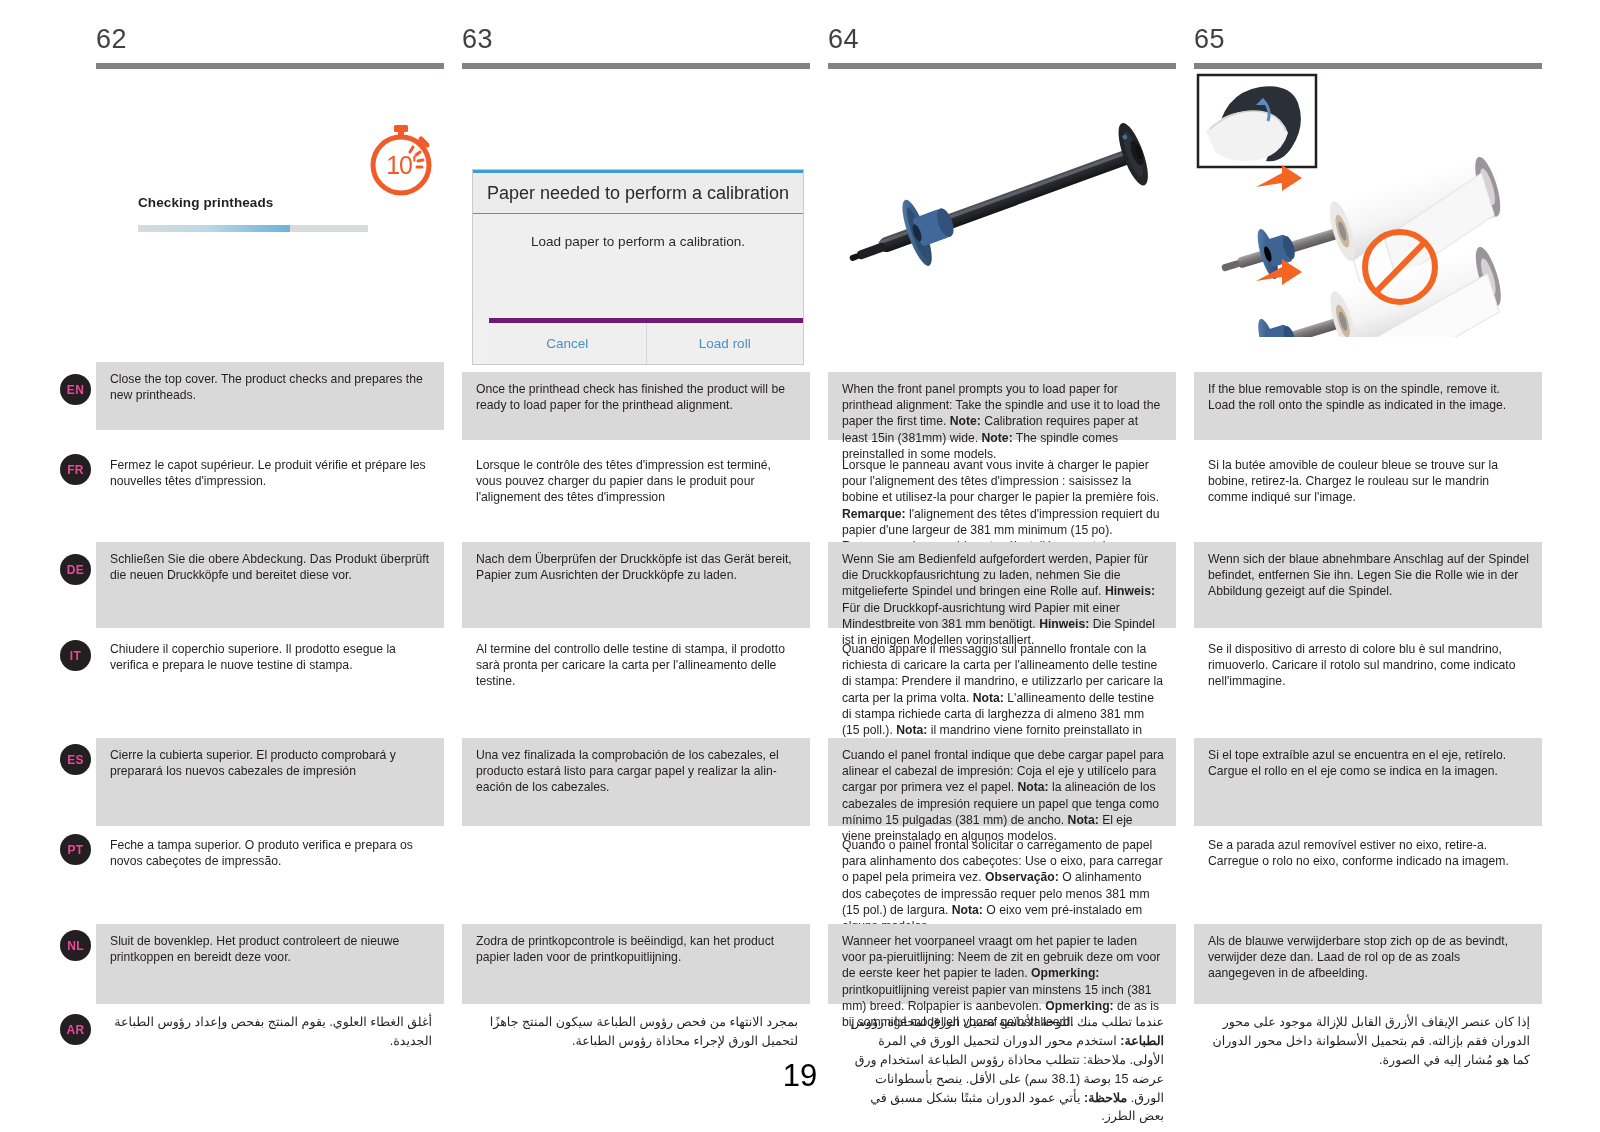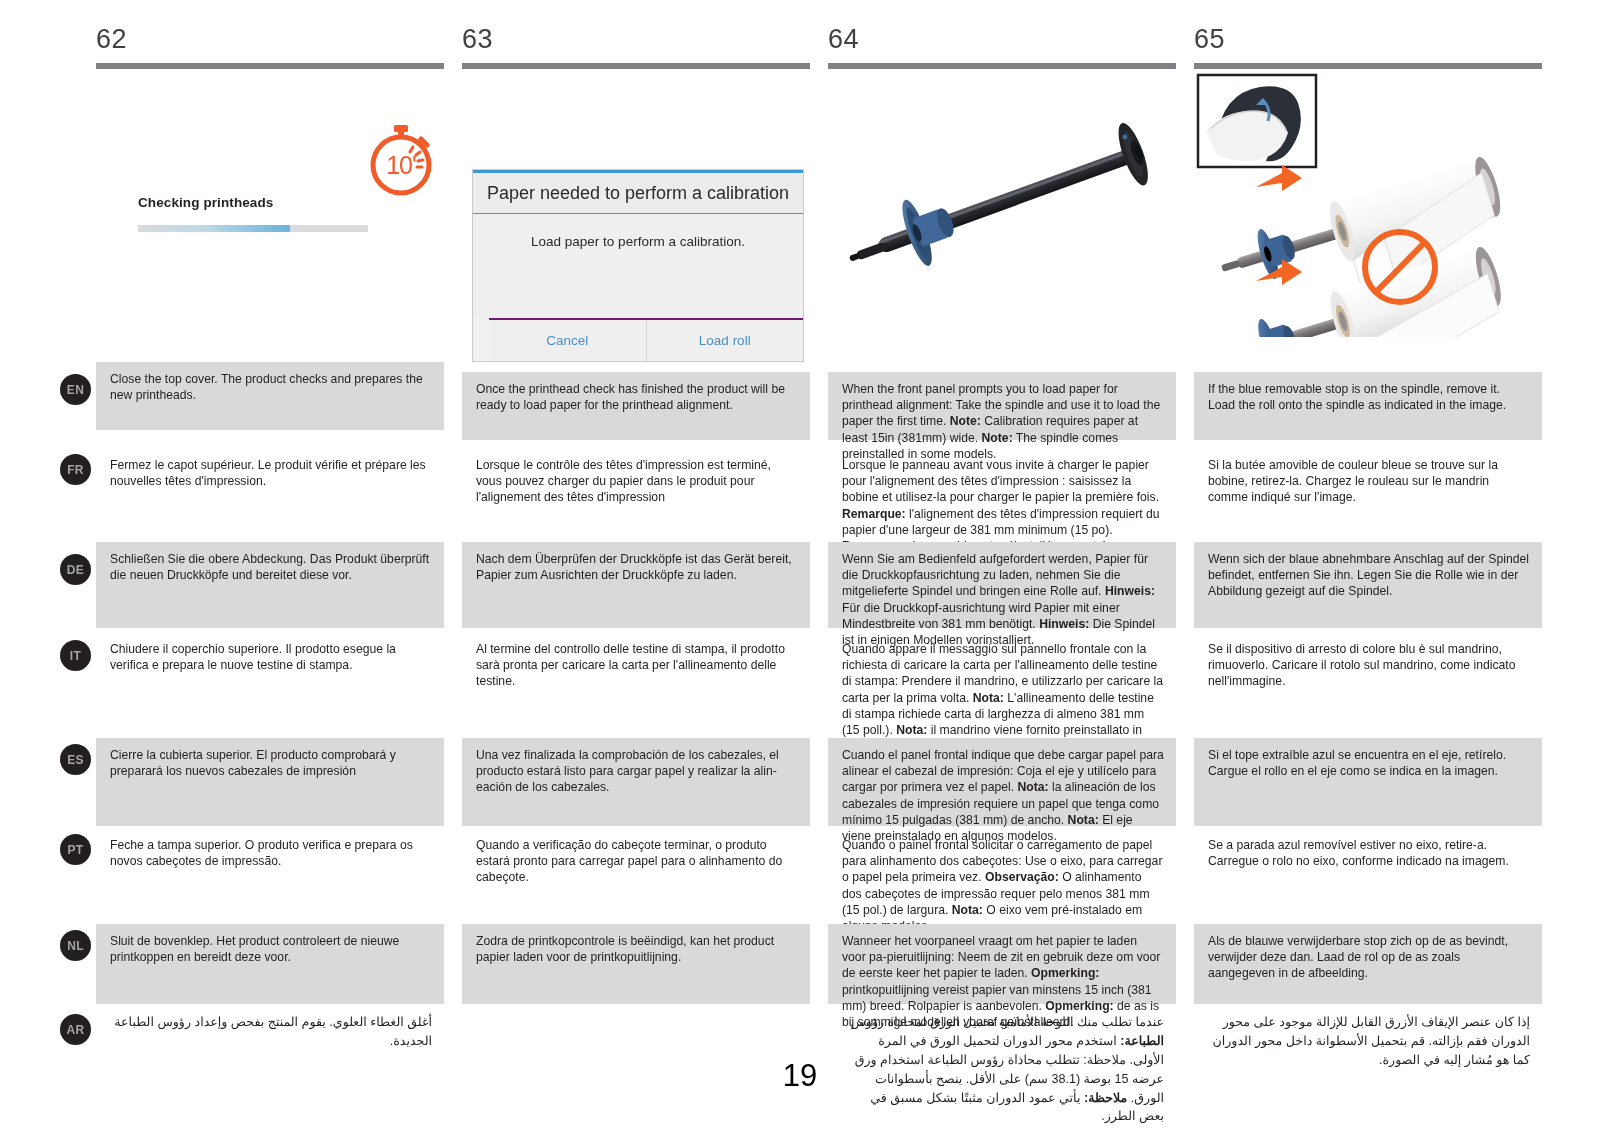--- a/index.html
+++ b/index.html
@@ -73,38 +73,38 @@
     border-bottom:1px solid #d946ef;
     font-family:"Liberation Sans", sans-serif;
   }
   .dlg-body{
     background:#efefef;height:104px;
     display:flex;align-items:flex-start;justify-content:center;
     padding-top:20px;box-sizing:border-box;
   }
   .dlg-msg{font-size:13.5px;color:#2b2b2b;}
   .dlg-actions{
-    display:flex;border-top:2px solid #701a75;background:#efefef;margin-left:16px;
+    display:flex;border-top:5px solid #701a75;background:#efefef;margin-left:16px;
   }
   .dlg-btn{
     flex:1;text-align:center;padding:13px 4px;
     font-size:13.5px;color:#4a90c4;cursor:pointer;
   }
   .dlg-btn + .dlg-btn{border-left:1px solid #d5d6d7;}
 
   
   .art-svg{position:absolute;left:0;top:0;width:100%;height:100%;}
 
   
   .langs{position:absolute;left:0;top:362px;width:1600px;}
   .lang-row{position:relative;width:1600px;}
   .badge{
     position:absolute;left:60px;
     width:31px;height:31px;border-radius:50%;
-    background:#231f20;color:#a3a3a3;
+    background:#231f20;color:#ec4899;
     display:flex;align-items:center;justify-content:center;
     font-size:12px;font-weight:bold;letter-spacing:.3px;
   }
   .cell{
     position:absolute;
     box-sizing:border-box;
     padding:9px 12px 9px 14px;
     font-size:12.2px;line-height:1.33;
     color:#231f20;
   }
@@ -342,35 +342,35 @@
       <div class="badge" style="top:12px;">ES</div>
       <div class="cell shaded c0" style="top:6px;height:88px;">Cierre la cubierta superior. El producto comprobará y preparará los nuevos cabezales de impresión</div>
       <div class="cell shaded c1" style="top:6px;height:88px;">Una vez finalizada la comprobación de los cabezales, el producto estará listo para cargar papel y realizar la alin-eación de los cabezales.</div>
       <div class="cell shaded c2" style="top:6px;height:88px;">Cuando el panel frontal indique que debe cargar papel para alinear el cabezal de impresión: Coja el eje y utilícelo para cargar por primera vez el papel. <b>Nota:</b> la alineación de los cabezales de impresión requiere un papel que tenga como mínimo 15 pulgadas (381 mm) de ancho. <b>Nota:</b> El eje viene preinstalado en algunos modelos.</div>
       <div class="cell shaded c3" style="top:6px;height:88px;">Si el tope extraíble azul se encuentra en el eje, retírelo. Cargue el rollo en el eje como se indica en la imagen.</div>
     </div>
 
     <div class="lang-row" style="height:88px;">
       <div class="badge" style="top:6px;">PT</div>
       <div class="cell c0" style="top:0px;height:84px;">Feche a tampa superior. O produto verifica e prepara os novos cabeçotes de impressão.</div>
-      <div class="cell c1" style="top:0px;height:84px;">Quando a verificação do cabeçote terminar, o produto estará pronto para carregar papel para o alinhamento do cabeçote.</div>
       <div class="cell c2" style="top:0px;height:84px;">Quando o painel frontal solicitar o carregamento de papel para alinhamento dos cabeçotes: Use o eixo, para carregar o papel pela primeira vez. <b>Observação:</b> O alinhamento dos cabeçotes de impressão requer pelo menos 381 mm (15 pol.) de largura. <b>Nota:</b> O eixo vem pré-instalado em alguns modelos.</div>
       <div class="cell c3" style="top:0px;height:84px;">Se a parada azul removível estiver no eixo, retire-a. Carregue o rolo no eixo, conforme indicado na imagem.</div>
     </div>
 
     <div class="lang-row" style="height:88px;">
       <div class="badge" style="top:14px;">NL</div>
       <div class="cell shaded c0" style="top:8px;height:80px;">Sluit de bovenklep. Het product controleert de nieuwe printkoppen en bereidt deze voor.</div>
       <div class="cell shaded c1" style="top:8px;height:80px;">Zodra de printkopcontrole is beëindigd, kan het product papier laden voor de printkopuitlijning.</div>
       <div class="cell shaded c2" style="top:8px;height:80px;">Wanneer het voorpaneel vraagt om het papier te laden voor pa-pieruitlijning: Neem de zit en gebruik deze om voor de eerste keer het papier te laden. <b>Opmerking:</b> printkopuitlijning vereist papier van minstens 15 inch (381 mm) breed. Rolpapier is aanbevolen. <b>Opmerking:</b> de as is bij sommige modellen vooraf geïnstalleerd.</div>
       <div class="cell shaded c3" style="top:8px;height:80px;">Als de blauwe verwijderbare stop zich op de as bevindt, verwijder deze dan. Laad de rol op de as zoals aangegeven in de afbeelding.</div>
     </div>
 
     <div class="lang-row" style="height:94px;">
       <div class="badge" style="top:10px;">AR</div>
       <div class="cell rtl c0" style="top:0px;height:90px;">أغلق الغطاء العلوي. يقوم المنتج بفحص وإعداد رؤوس الطباعة الجديدة.</div>
+      <div class="cell rtl c1" style="top:0px;height:90px;">بمجرد الانتهاء من فحص رؤوس الطباعة سيكون المنتج جاهزًا لتحميل الورق لإجراء محاذاة رؤوس الطباعة.</div>
       <div class="cell rtl c2" style="top:0px;height:90px;">عندما تطلب منك اللوحة الأمامية تحميل الورق لمحاذاة رؤوس <b>الطباعة:</b> استخدم محور الدوران لتحميل الورق في المرة الأولى. ملاحظة: تتطلب محاذاة رؤوس الطباعة استخدام ورق عرضه 15 بوصة (38.1 سم) على الأقل. ينصح بأسطوانات الورق. <b>ملاحظة:</b> يأتي عمود الدوران مثبتًا بشكل مسبق في بعض الطرز.</div>
       <div class="cell rtl c3" style="top:0px;height:90px;">إذا كان عنصر الإيقاف الأزرق القابل للإزالة موجود على محور الدوران فقم بإزالته. قم بتحميل الأسطوانة داخل محور الدوران كما هو مُشار إليه في الصورة.</div>
     </div>
   </div>
 
   <div class="page-number">19</div>
 </div>
 
 </body></html>

